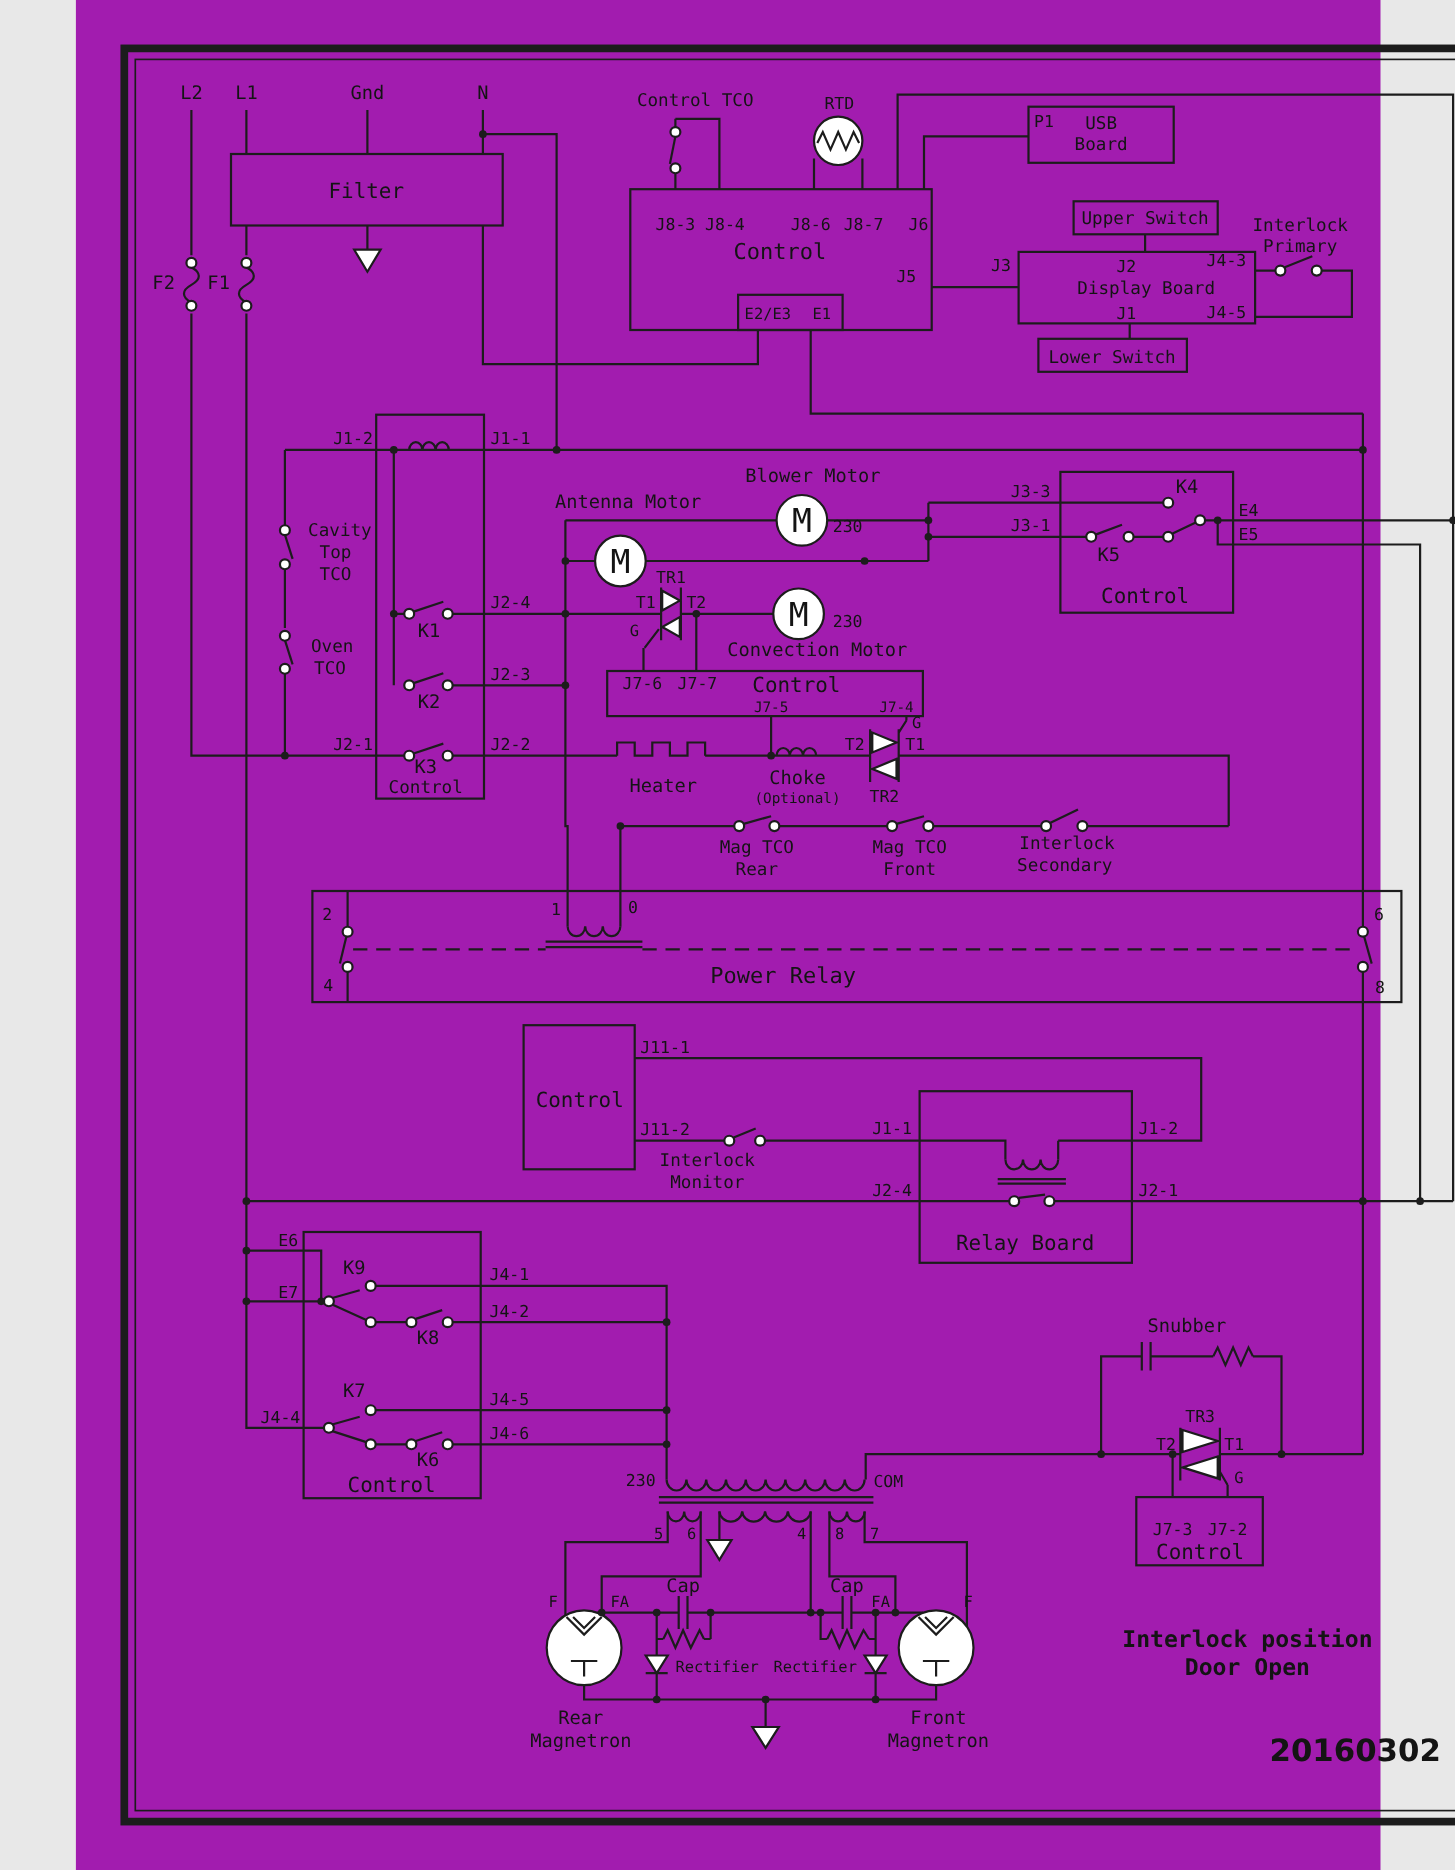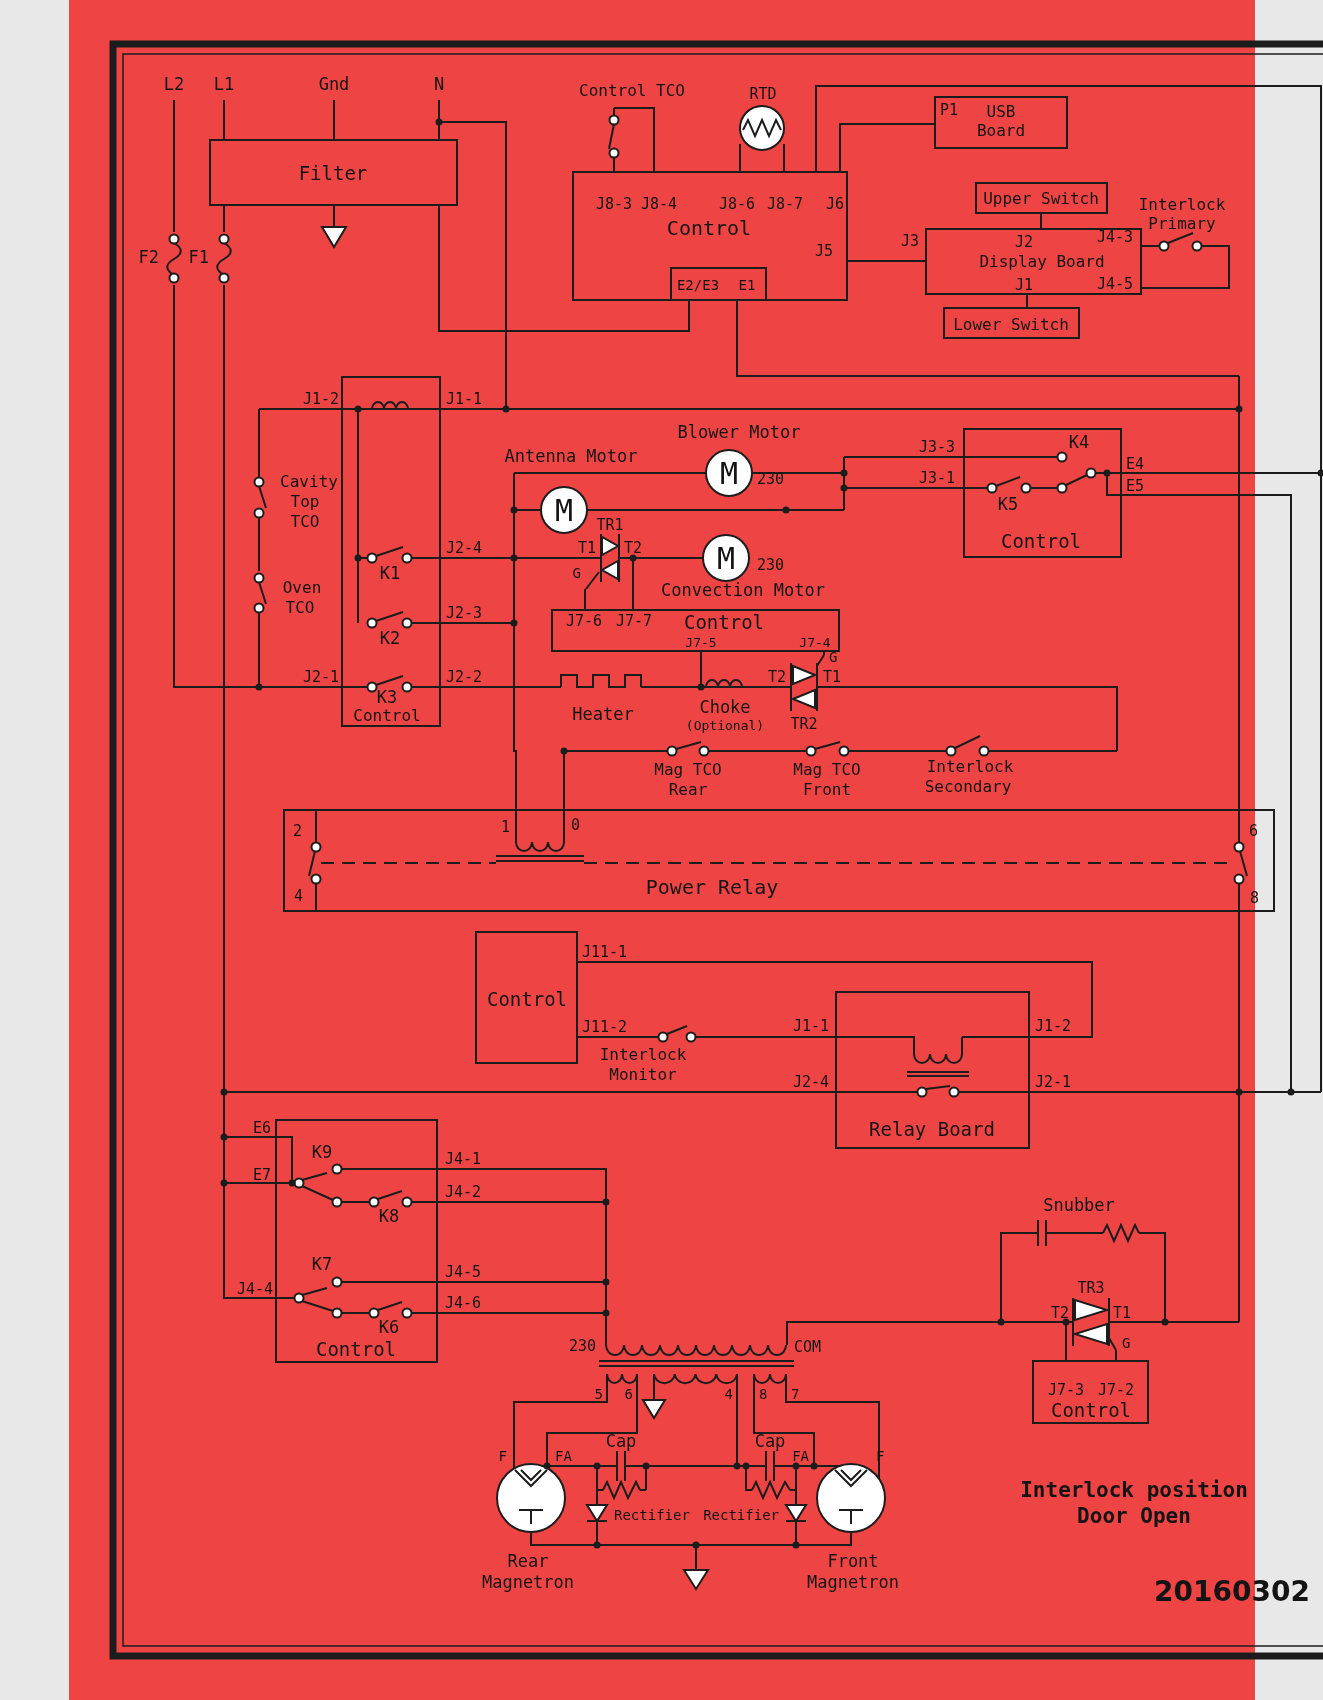--- a/index.html
+++ b/index.html
@@ -1,16 +1,16 @@
 <!DOCTYPE html>
 <html><head>
 <meta charset="utf-8">
 <style>
   html,body{margin:0;padding:0;background:#e8e8e8;}
-  #page{position:relative;width:1186px;height:1700px;background:#ef4444;margin:0 auto;}
+  #page{position:relative;width:1186px;height:1700px;background:#a21caf;margin:0 auto;}
   svg{position:absolute;left:0;top:0;}
   svg line,svg path,svg rect,svg circle,svg polyline{stroke:#1c1c1c;stroke-width:2;fill:none;}
   svg .dot{fill:#1c1c1c;stroke:none;}
   svg .contact{fill:#ffffff;stroke:#1c1c1c;stroke-width:2;}
   svg .whitefill{fill:#ffffff;}
   svg .dashed{stroke-dasharray:13 8;}
   svg .thin{stroke-width:1.5;}
   svg .thick{stroke-width:7;}
   text{fill:#141414;font-family:"DejaVu Sans Mono","Liberation Mono",monospace;stroke:none;}
   .t13{font-size:13px}.t14{font-size:14px}.t15{font-size:15px}.t16{font-size:16px}

